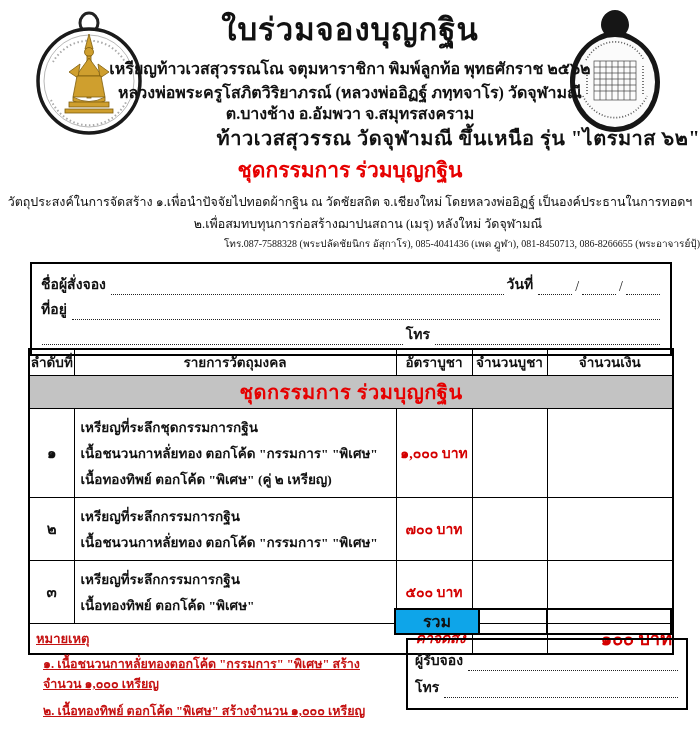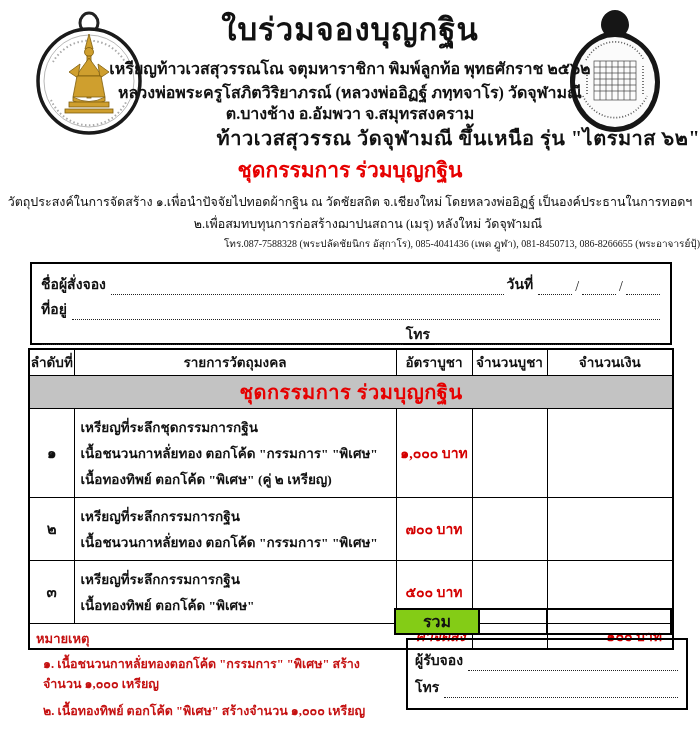--- a/index.html
+++ b/index.html
@@ -20,21 +20,21 @@
   .set-title{ top:153px;font-size:21px; font-weight:bold; color:#e60000; }
   .obj1     { top:192px;font-size:12.5px; }
   .obj2     { top:214px;font-size:12.5px;padding-left:36px; }
   .contact  { top:236px;font-size:10px;text-align:right; }
 
   
   .amulet-left  { left:32px; top:10px; width:114px; height:126px; }
   .amulet-right { left:556px; top:8px; width:118px; height:128px; }
 
   
-  .customer-box { left:30px; top:262px; width:642px; height:83px;
+  .customer-box { left:30px; top:262px; width:642px; height:94px;
                   border:2px solid #000; padding:6px 8px 4px 8px; }
   .frow { display:flex; align-items:flex-end; height:25px; font-size:14px; }
   .flabel { font-weight:bold; white-space:nowrap; padding:0 3px 0 1px; }
   .dots { flex:1; border-bottom:1.5px dotted #222; height:15px; margin:0 2px; }
   .dshort { flex:0 0 34px; }
   .dmid   { flex:0 0 58%; }
   .slash { padding:0 1px; }
 
   
   .order-table { position:absolute; left:28px; top:348px; width:644px;
@@ -44,33 +44,33 @@
   .order-table th { font-size:13.5px; font-weight:bold; text-align:center; }
   .banner-row td { background:#c3c3c3; color:#e60000; font-weight:bold;
                    font-size:20px; text-align:center; letter-spacing:.5px; }
   .num   { text-align:center; font-size:15px; font-weight:bold; }
   .desc  { padding:3px 4px 3px 6px; font-size:13.5px; font-weight:bold; }
   .desc div { margin:4px 0; }
   .price { text-align:center; color:#d40000; font-weight:bold; font-size:14px; }
   .shiplabel { text-align:right; color:#d40000; font-weight:bold;
                font-size:14px; padding-right:6px;font-style:italic; }
   .shipamt   { text-align:right; color:#d40000; font-weight:bold;
-               font-size:14px; padding-right:10px; }
+               font-size:18px; }
 
   
   .total-strip { left:394px; top:608px; width:278px; height:27px;
                  display:flex; border:2px solid #000; }
   .tcell { border-right:2px solid #000; height:100%; }
   .tcell:last-child { border-right:none; }
-  .tlabel { width:84px; background:#84cc16; font-weight:bold; font-size:16px;
+  .tlabel { width:84px; background:#0ea5e9; font-weight:bold; font-size:16px;
             display:flex; align-items:center; justify-content:center; }
   .tqty { width:68px; } .tamt { flex:1; }
 
   
-  .notes { left:36px; top:628px; width:350px; color:#c51111; font-weight:bold; }
+  .notes { left:36px; top:628px; width:350px; color:#c51111; font-weight:bold;text-decoration:underline; }
   .nhead { font-size:13px; margin-bottom:5px; }
   .nitem { font-size:12.5px; margin-bottom:7px; padding-left:7px; }
 
   
   .receiver-box { left:406px; top:638px; width:282px; height:72px;
                   border:2px solid #000; padding:4px 6px; }
   .receiver-box .frow { height:27px; font-size:14px; }
 </style>
 </head>
 <body>

